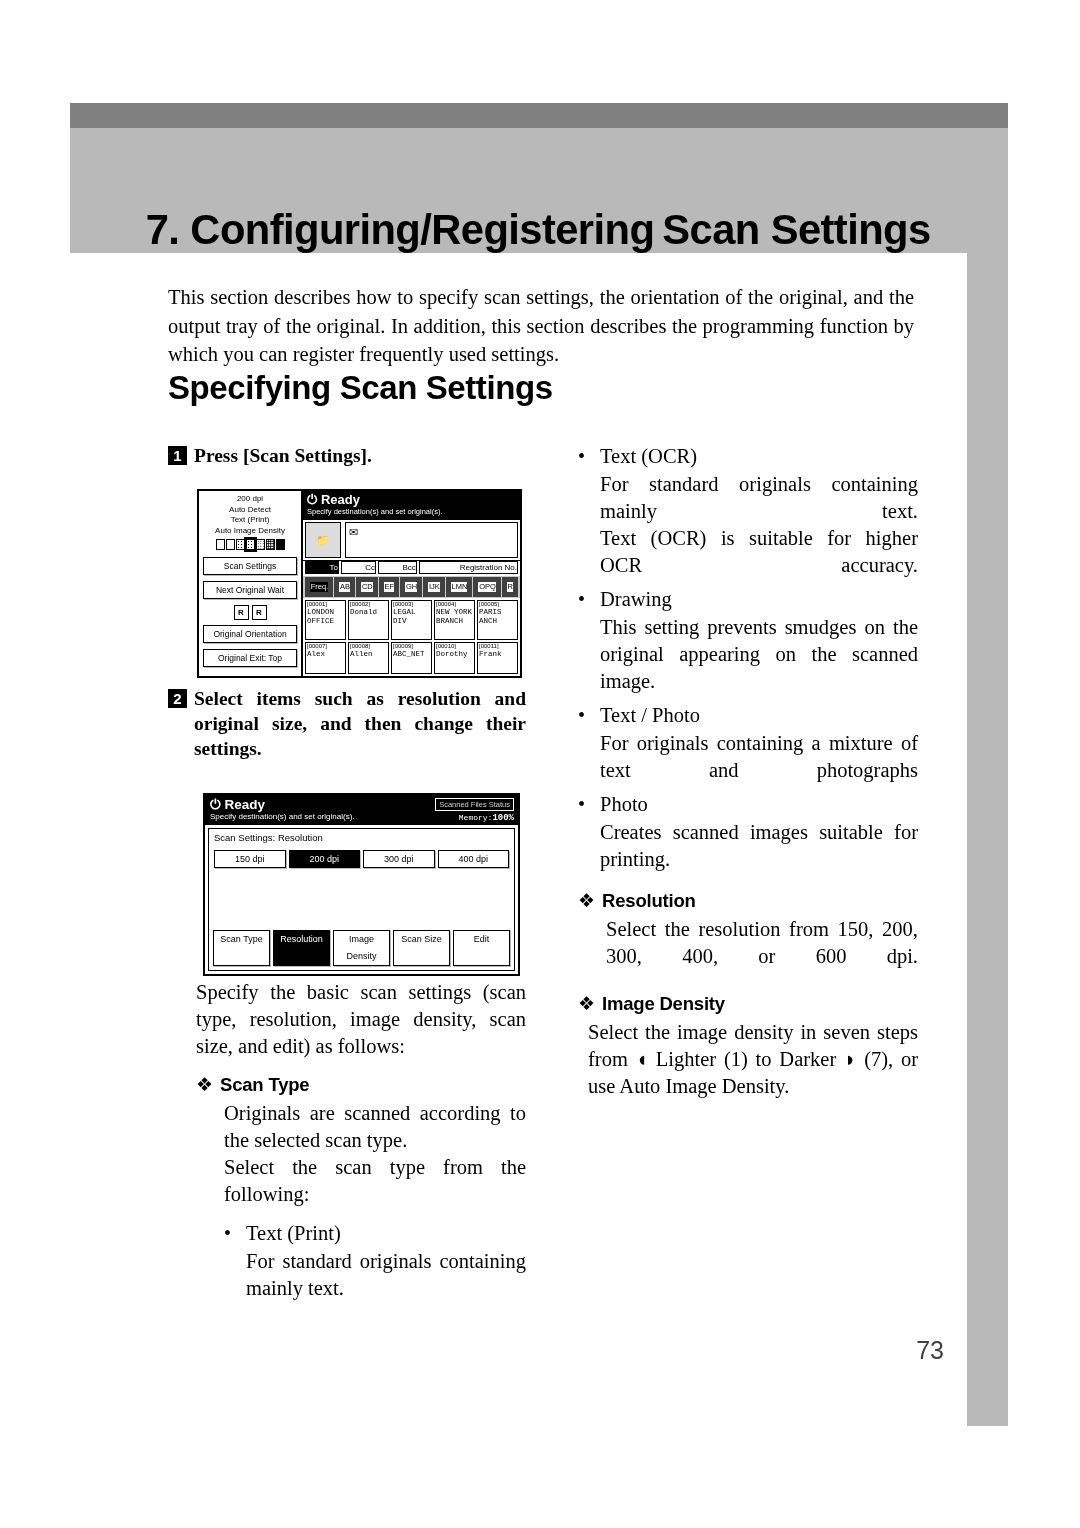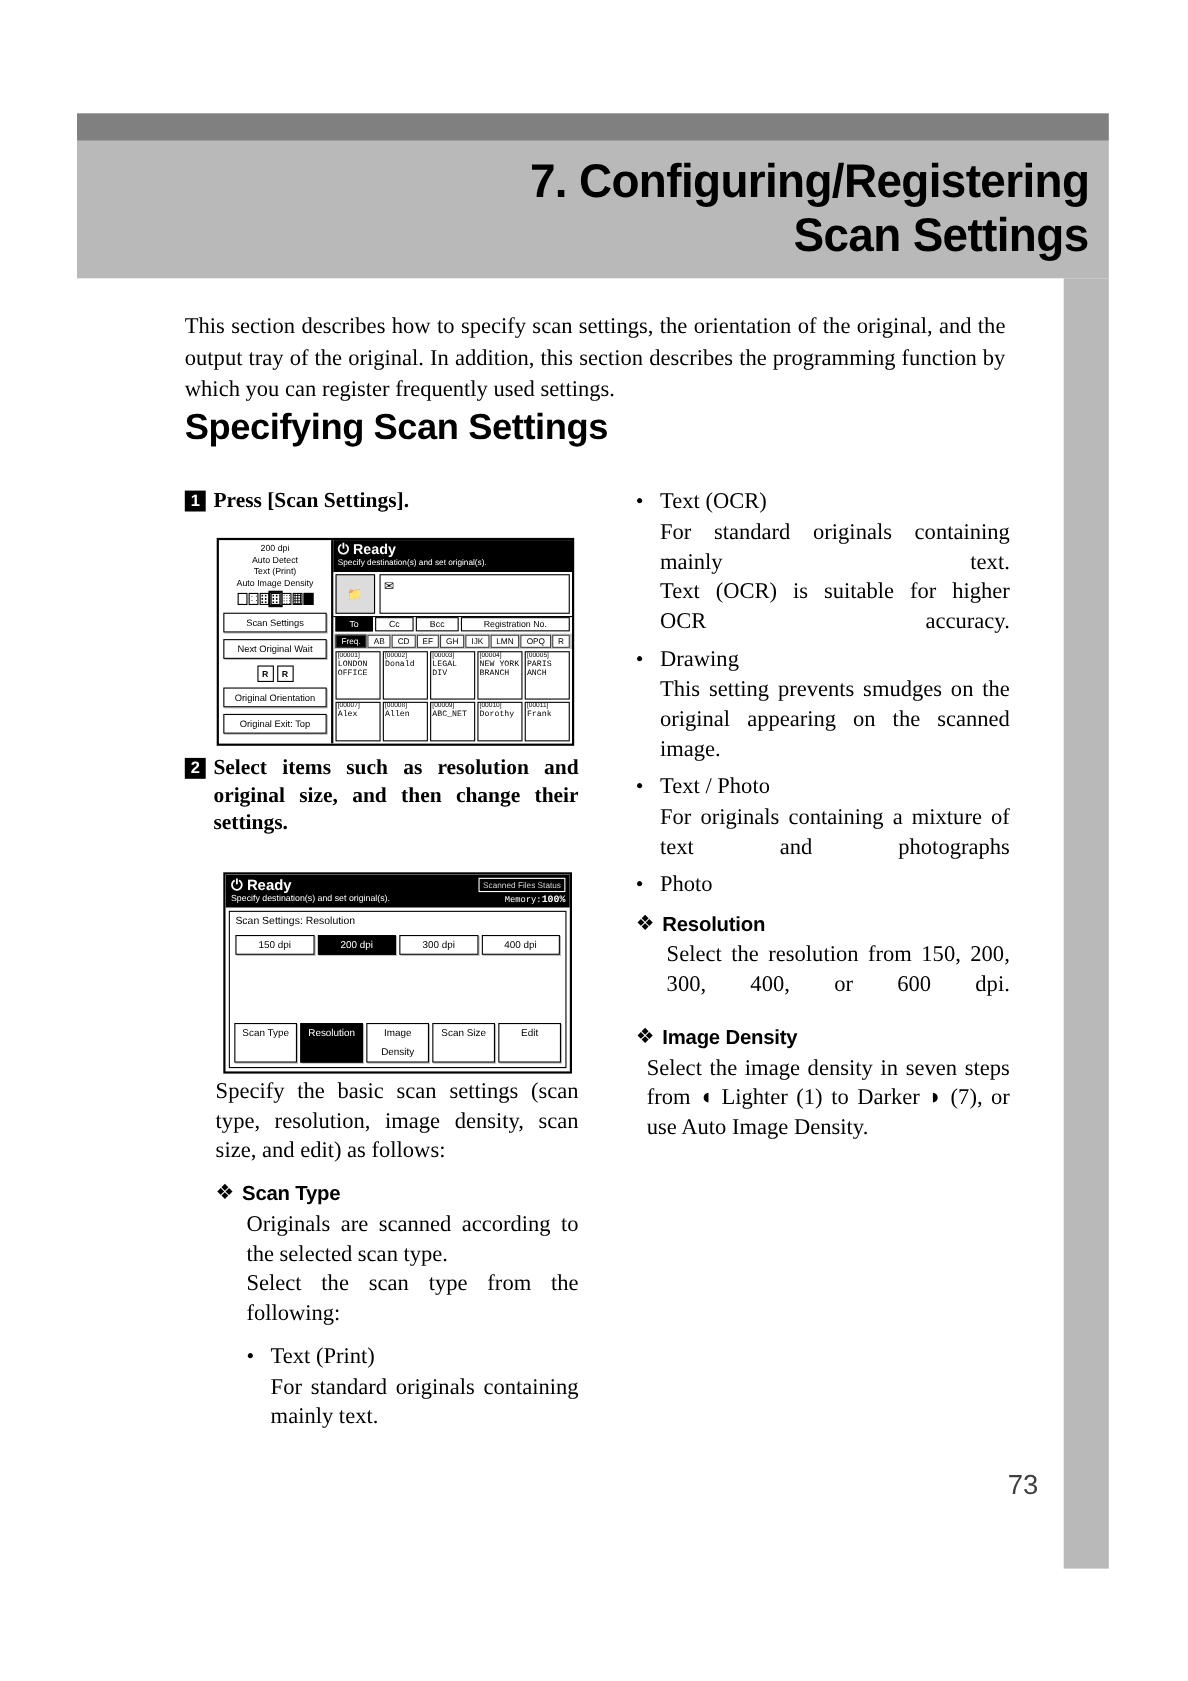--- a/index.html
+++ b/index.html
@@ -12,21 +12,21 @@
   .hdr-dark{
     position:absolute;left:70px;top:103px;width:938px;height:25px;
     background:#808080;
   }
   .hdr-light{
     position:absolute;left:70px;top:128px;width:938px;height:125px;
     background:#b9b9b9;
   }
   .hdr-title{
     position:absolute;left:70px;top:126px;width:920px;height:128px;
-    display:flex;flex-direction:column;align-items:flex-end;justify-content:center;
+    display:flex;flex-direction:row;align-items:flex-end;justify-content:center;
     font-family:"Liberation Sans", sans-serif;
     font-weight:bold;color:#000;
     font-size:43px;line-height:49px;letter-spacing:-0.6px;
     text-align:right;
   }
   .hdr-title .l1{transform:scaleX(0.97);transform-origin:right center;}
   .hdr-title .l2{transform:scaleX(0.97);transform-origin:right center;}
   
   .side-tab{
     position:absolute;left:967px;top:253px;width:41px;height:1173px;
@@ -127,26 +127,26 @@
   .s1-right{flex:1 1 auto;display:flex;flex-direction:column;min-width:0;}
   .s1-title{background:#000;color:#fff;padding:2px 4px 3px 4px;}
   .s1-ready{font-size:13px;font-weight:bold;line-height:14px;}
   .s1-sub{font-size:7.5px;line-height:10px;}
   .s1-dest{display:flex;border-bottom:1px solid #000;}
   .s1-folder{width:34px;height:34px;border:1px solid #000;margin:2px;display:flex;
     align-items:center;justify-content:center;font-size:11px;background:#dcdcdc;}
   .s1-entry{flex:1 1 auto;border:1px solid #000;margin:2px;height:34px;position:relative;background:#fff;}
   .s1-entry .ic{position:absolute;left:3px;top:3px;font-size:11px;}
   .s1-tabrow{display:flex;gap:2px;padding:0 2px 2px 2px;}
-  .s1-tab{flex:1 1 auto;border:1px solid #000;text-align:center;font-size:8px;
+  .s1-tab{flex:1 1 auto;border:1px solid #000;text-align:right;font-size:8px;
     line-height:11px;background:#fff;}
   .s1-tab.on{background:#000;color:#fff;}
   .s1-tab.reg{flex:1.7 1 auto;}
   .s1-alpha{display:flex;gap:1px;padding:1px 2px;background:#c9c9c9;}
-  .s1-al{flex:1 1 auto;border:1px solid #404040;text-align:center;font-size:7.5px;
+  .s1-al{flex:1 1 auto;border:5px solid #404040;text-align:right;font-size:7.5px;
     line-height:10px;background:#fff;}
   .s1-al.on{background:#000;color:#fff;}
   .s1-grid{display:flex;flex-direction:column;gap:2px;padding:2px;flex:1 1 auto;}
   .s1-grow{display:flex;gap:2px;flex:1 1 auto;}
   .s1-cell{flex:1 1 0;border:1px solid #000;background:#fff;padding:0 1px;min-width:0;overflow:hidden;}
   .s1-cid{font-size:6px;line-height:7px;color:#000;}
   .s1-cnm{font-size:7.5px;line-height:8.5px;color:#000;font-family:"Liberation Mono",monospace;}
 
   
   .shot2{
@@ -245,20 +245,21 @@
     <div class="bitem">
       <span class="bdot">•</span>
       <span class="btxt">Text / Photo</span>
     </div>
     <div class="btxt justline" style="margin-left:22px;margin-bottom:7px;">For originals containing a mixture of text and photographs</div>
 
     <div class="bitem">
       <span class="bdot">•</span>
       <span class="btxt">Photo</span>
     </div>
+    <div class="btxt justline" style="margin-left:22px;margin-bottom:16px;">Creates scanned images suitable for printing.</div>
   </div>
 
   <div class="dia">
     <span class="dia-mark">❖</span>
     <span class="dia-label">Resolution</span>
   </div>
   <div class="dia-body justline" style="margin-left:28px;margin-bottom:22px;">Select the resolution from 150, 200, 300, 400, or 600 dpi.</div>
 
   <div class="dia">
     <span class="dia-mark">❖</span>

